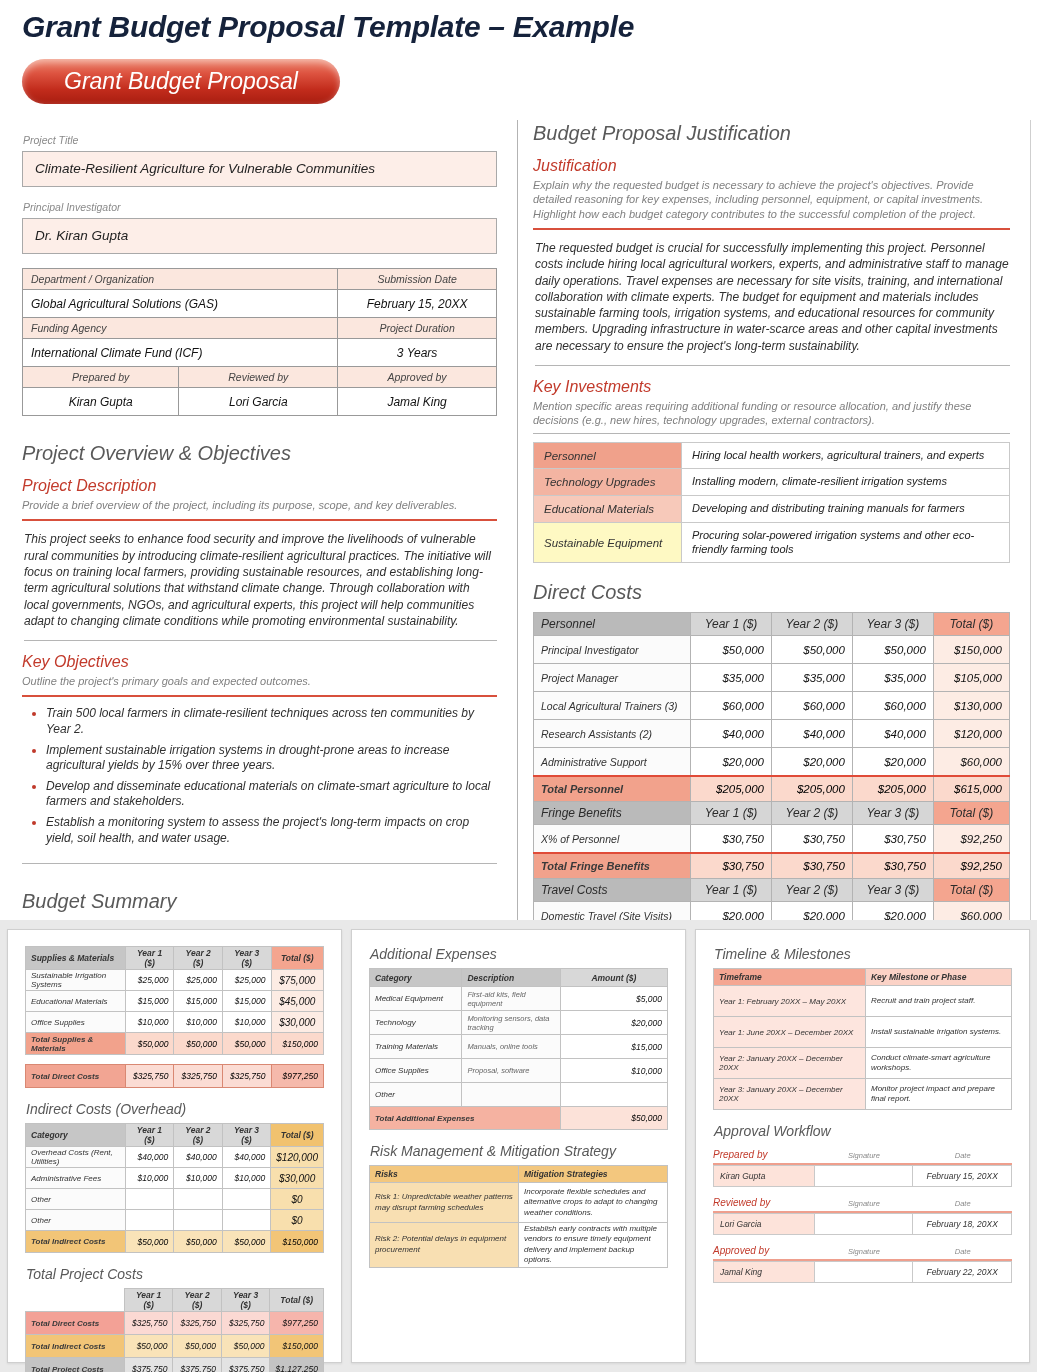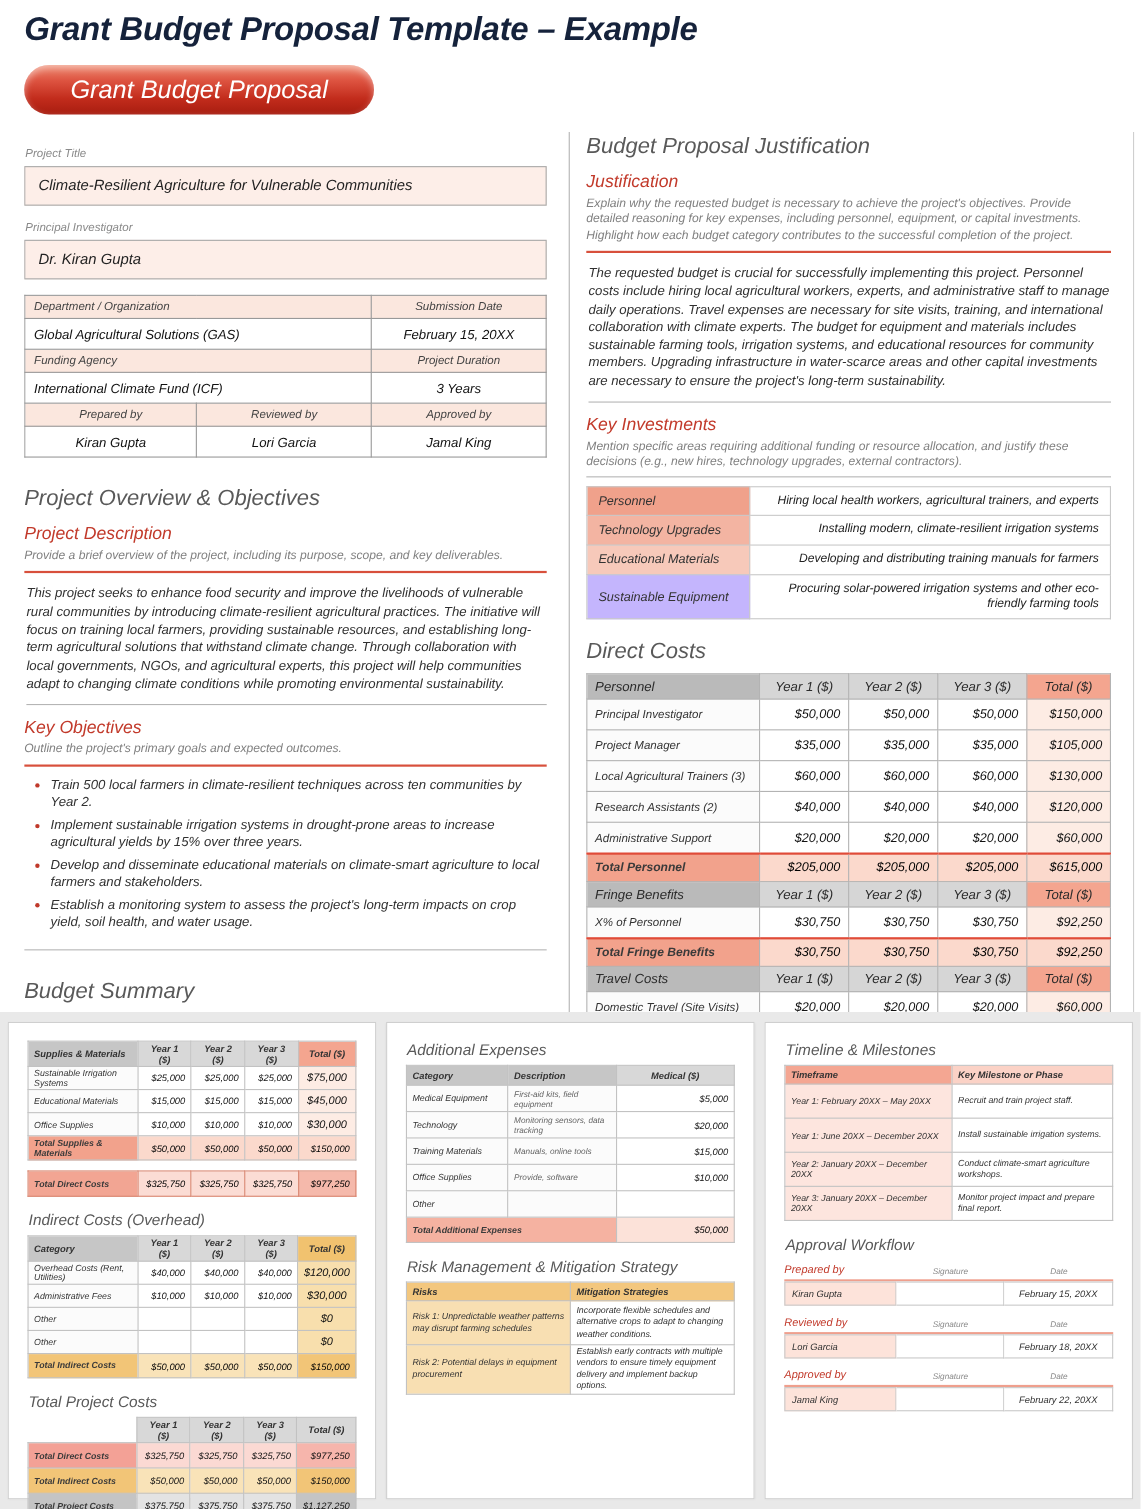--- a/index.html
+++ b/index.html
@@ -48,25 +48,25 @@
 
   
   .bs-row { display: flex; align-items: center; height: 32px; border-bottom: 1px solid #b5b5b5; }
   .bs-label { width: 240px; color: #c23a2b; font-weight: bold; font-size: 14.5px; }
   .bs-value { font-size: 14.5px; color: #1a1a1a; }
 
   
   .ki { width: 100%; border-collapse: collapse; margin-top: 8px; }
   .ki td { border: 1px solid #c9c9c9; padding: 6px 10px; }
   .ki .kl { width: 148px; font-size: 11.5px; color: #333; }
-  .ki .kd { font-size: 11px; color: #222; line-height: 1.25; text-align: right; }
+  .ki .kd { font-size: 11px; color: #222; line-height: 1.25; }
   .ki tr:nth-child(1) .kl { background: #f0a18b; }
   .ki tr:nth-child(2) .kl { background: #f3b4a2; }
   .ki tr:nth-child(3) .kl { background: #f7c9ba; }
-  .ki tr:nth-child(4) .kl { background: #c4b5fd; }
+  .ki tr:nth-child(4) .kl { background: #fef9c3; }
 
   
   .dc { width: 100%; border-collapse: collapse; margin-top: 8px; }
   .dc td { border: 1px solid #b3b3b3; padding: 0 7px; }
   .dc .hl { background: #bababa; font-size: 12px; color: #2b2b2b; height: 23px; }
   .dc .hy { background: #d6d6d6; font-size: 12px; text-align: center; color: #2b2b2b; }
   .dc .ht { background: #f4a58f; font-size: 12px; text-align: center; color: #2b2b2b; }
   .dc .rl { background: #fbfbfb; font-size: 10.5px; color: #333; height: 28px; }
   .dc .rn { font-size: 11.5px; text-align: right; color: #111; }
   .dc .rt { font-size: 11.5px; text-align: right; background: #fdece4; color: #111; }
@@ -553,40 +553,40 @@
       <table class="ct add">
         <colgroup>
             <col style="width:31%">
             <col style="width:33%">
             <col style="width:36%">
           </colgroup>
         <tbody>
             <tr>
           <td class="h1c">Category</td>
           <td class="h1c">Description</td>
-          <td class="h3c">Medical ($)</td>
+          <td class="h3c">Amount ($)</td>
         </tr>
         <tr>
           <td class="rl">Medical Equipment</td>
           <td class="rd">First-aid kits, field equipment</td>
           <td class="rn">$5,000</td>
         </tr>
         <tr>
           <td class="rl">Technology</td>
           <td class="rd">Monitoring sensors, data tracking</td>
           <td class="rn">$20,000</td>
         </tr>
         <tr>
           <td class="rl">Training Materials</td>
           <td class="rd">Manuals, online tools</td>
           <td class="rn">$15,000</td>
         </tr>
         <tr>
           <td class="rl">Office Supplies</td>
-          <td class="rd">Provide, software</td>
+          <td class="rd">Proposal, software</td>
           <td class="rn">$10,000</td>
         </tr>
         <tr>
           <td class="rl">Other</td>
           <td class="rd"></td>
           <td class="rn"></td>
         </tr>
         <tr class="tot">
           <td class="tl" colspan="2">Total Additional Expenses</td>
           <td class="tn">$50,000</td>

